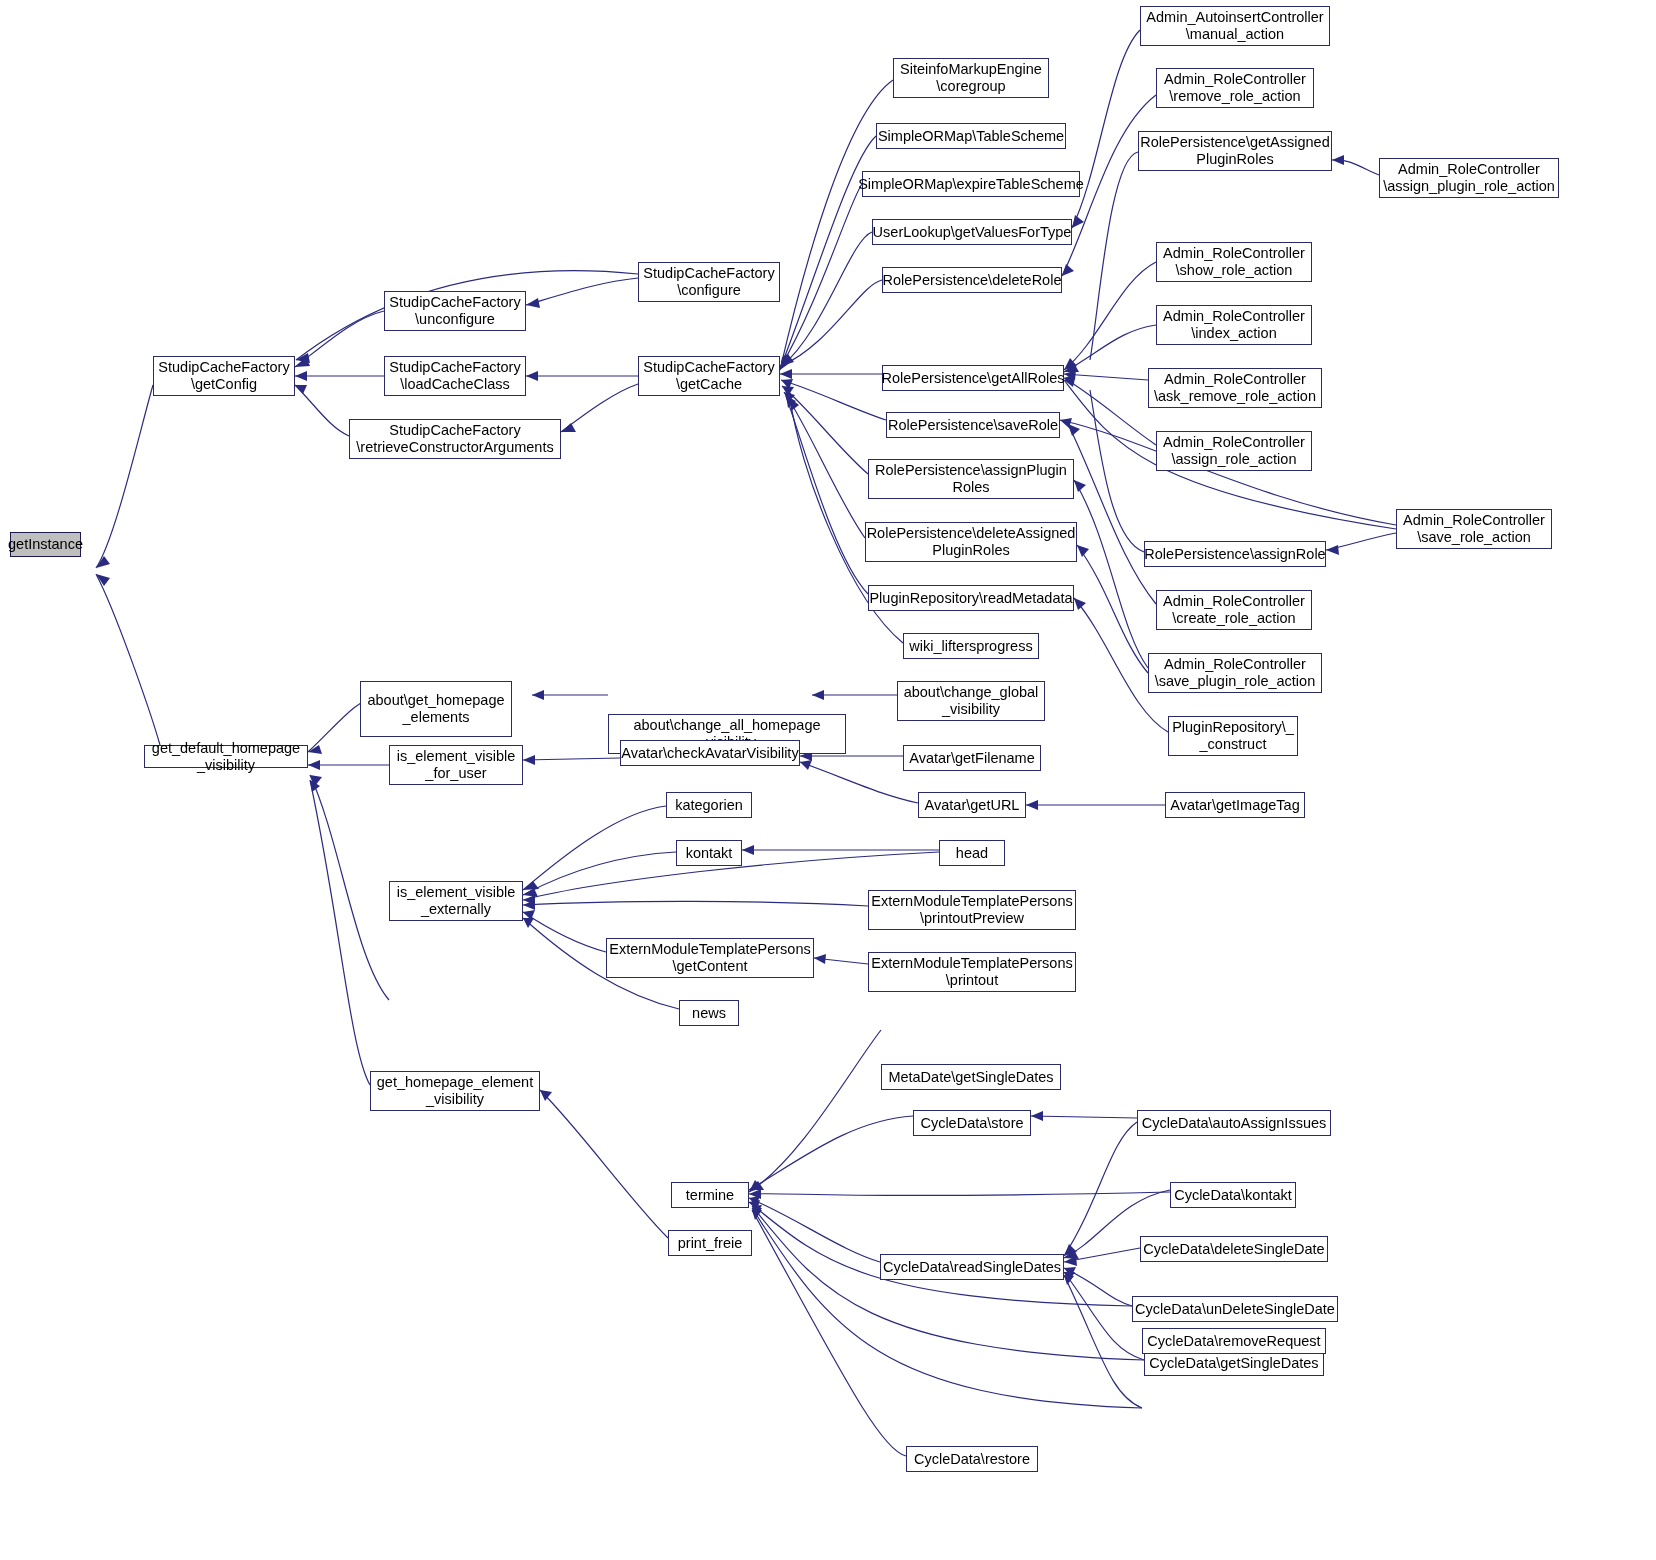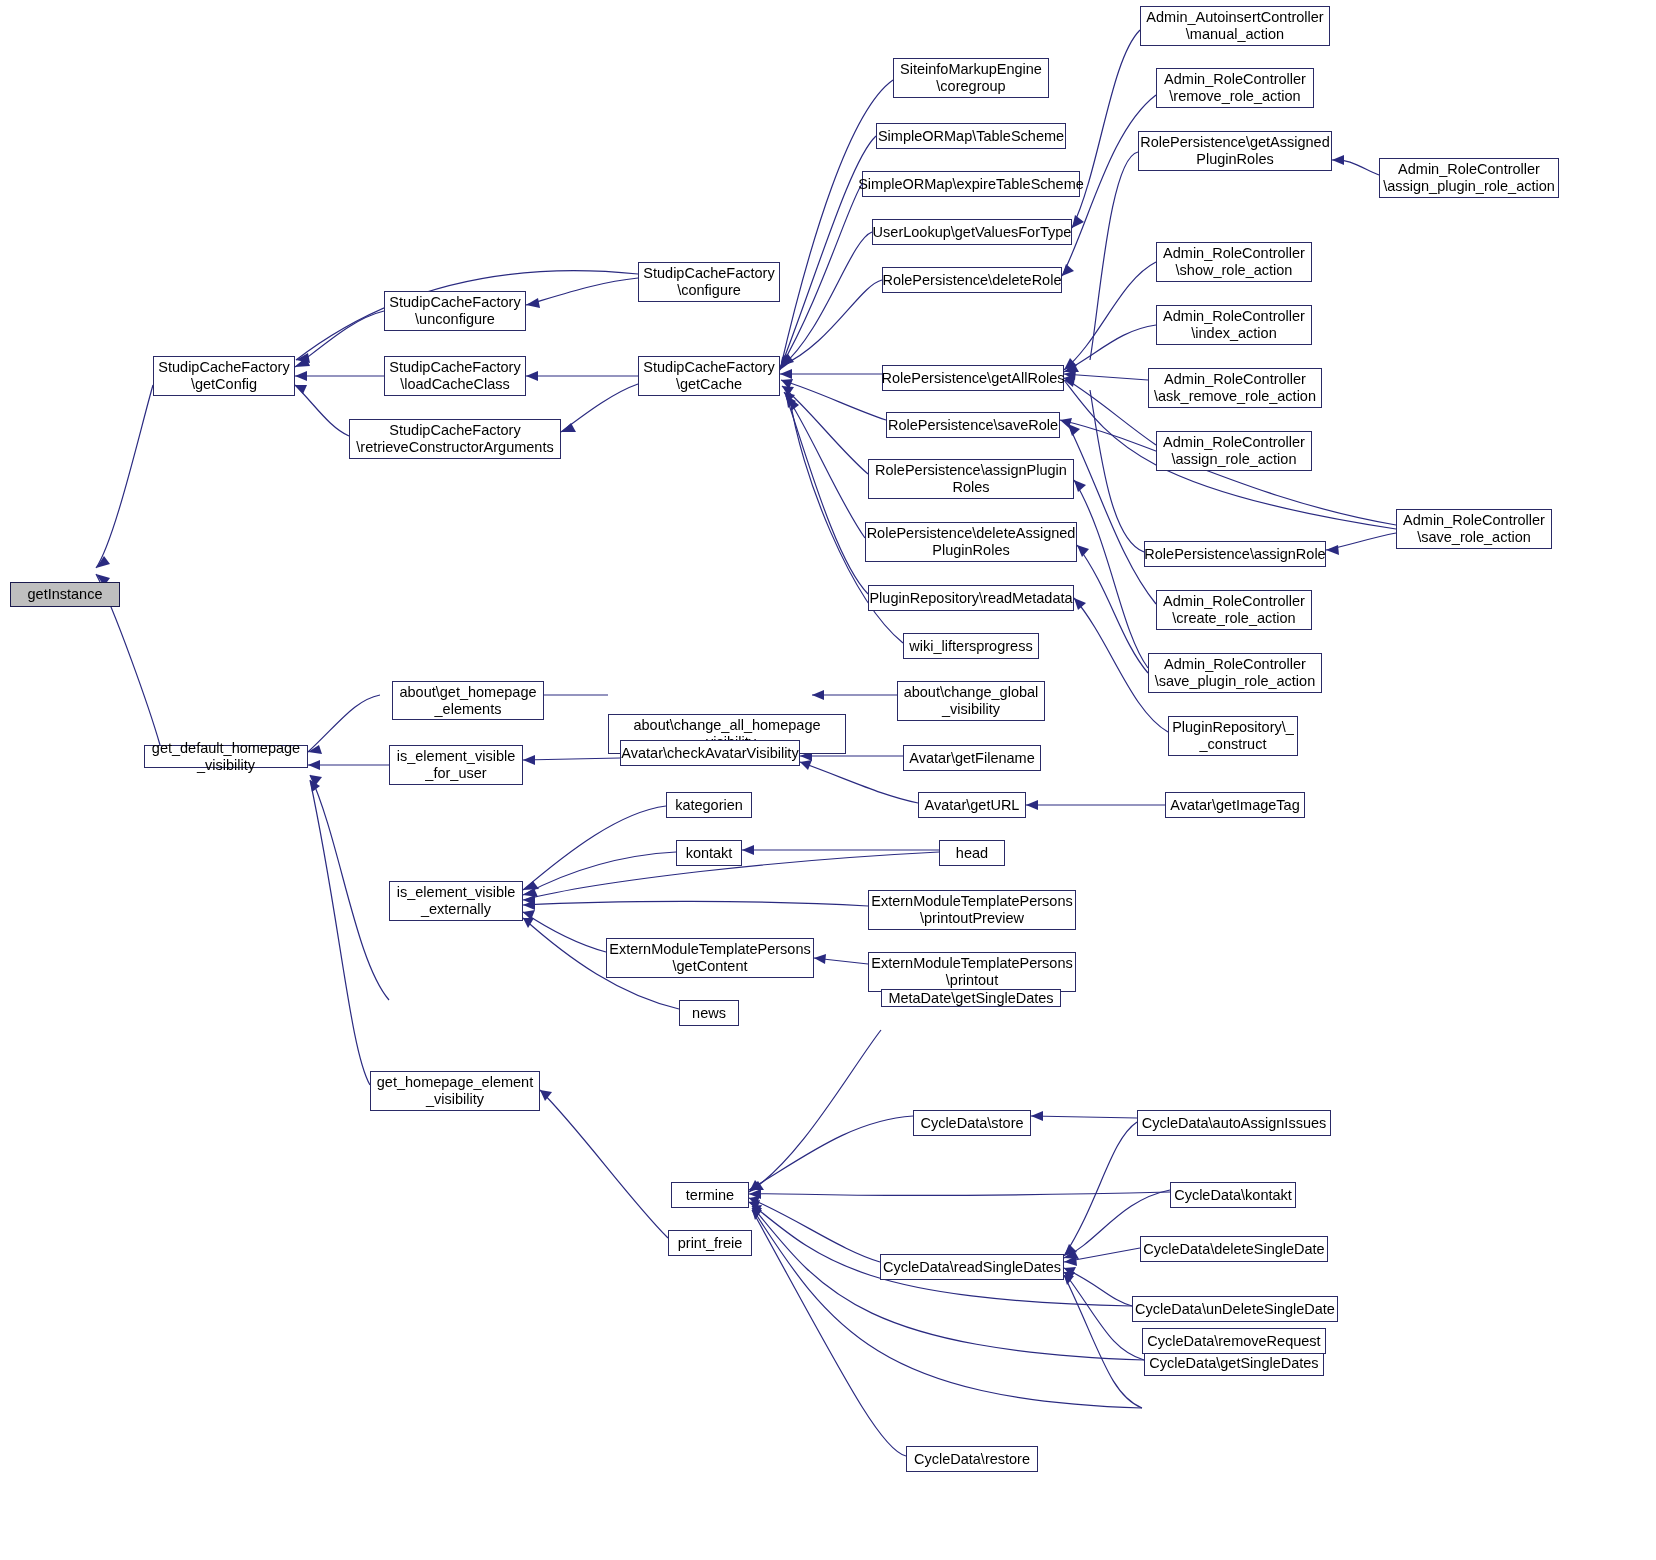--- a/index.html
+++ b/index.html
@@ -220,21 +220,21 @@
     <path d="M1064,1268 C1100,1285 1110,1300 1132,1306"></path>
     <polygon points="1064,1268 1076,1267 1071,1277"></polygon>
     <path d="M1064,1272 C1100,1320 1110,1350 1144,1360"></path>
     <polygon points="1064,1272 1075,1272 1069,1282"></polygon>
     <path d="M1064,1275 C1100,1350 1110,1395 1142,1408"></path>
     <polygon points="1064,1275 1074,1276 1067,1285"></polygon>
     <path d="M1064,1256 C1100,1200 1110,1140 1137,1122"></path>
     <polygon points="1064,1256 1069,1244 1077,1252"></polygon>
   </svg>
 
-  <div class="node root" style="left:10px;top:582px;width:110px;height:25px">getInstance</div>
+  <div class="node root" style="left:10px;top:532px;width:71px;height:25px">getInstance</div>
 
   <div class="node" style="left:153px;top:356px;width:142px;height:40px">StudipCacheFactory
 \getConfig</div>
   <div class="node" style="left:384px;top:291px;width:142px;height:40px">StudipCacheFactory
 \unconfigure</div>
   <div class="node" style="left:384px;top:356px;width:142px;height:40px">StudipCacheFactory
 \loadCacheClass</div>
   <div class="node" style="left:349px;top:419px;width:212px;height:40px">StudipCacheFactory
 \retrieveConstructorArguments</div>
   <div class="node" style="left:638px;top:262px;width:142px;height:40px">StudipCacheFactory
@@ -279,21 +279,21 @@
   <div class="node" style="left:1168px;top:716px;width:130px;height:40px">PluginRepository\_
 _construct</div>
 
   <div class="node" style="left:1379px;top:158px;width:180px;height:40px">Admin_RoleController
 \assign_plugin_role_action</div>
   <div class="node" style="left:1396px;top:509px;width:156px;height:40px">Admin_RoleController
 \save_role_action</div>
 
   <div class="node" style="left:144px;top:745px;width:164px;height:23px">get_default_homepage
 _visibility</div>
-  <div class="node" style="left:392px;top:681px;width:152px;height:39px">about\get_homepage
+  <div class="node" style="left:360px;top:681px;width:152px;height:56px">about\get_homepage
 _elements</div>
   <div class="node" style="left:389px;top:745px;width:134px;height:40px">is_element_visible
 _for_user</div>
   <div class="node" style="left:608px;top:714px;width:238px;height:40px">about\change_all_homepage
 _visibility</div>
   <div class="node" style="left:620px;top:740px;width:180px;height:26px">Avatar\checkAvatarVisibility</div>
   <div class="node" style="left:897px;top:681px;width:148px;height:40px">about\change_global
 _visibility</div>
   <div class="node" style="left:903px;top:745px;width:138px;height:26px">Avatar\getFilename</div>
   <div class="node" style="left:918px;top:792px;width:108px;height:26px">Avatar\getURL</div>
@@ -307,21 +307,21 @@
   <div class="node" style="left:868px;top:890px;width:208px;height:40px">ExternModuleTemplatePersons
 \printoutPreview</div>
   <div class="node" style="left:606px;top:938px;width:208px;height:40px">ExternModuleTemplatePersons
 \getContent</div>
   <div class="node" style="left:868px;top:952px;width:208px;height:40px">ExternModuleTemplatePersons
 \printout</div>
   <div class="node" style="left:679px;top:1000px;width:60px;height:26px">news</div>
 
   <div class="node" style="left:370px;top:1071px;width:170px;height:40px">get_homepage_element
 _visibility</div>
-  <div class="node" style="left:881px;top:989px;width:180px;height:18px">MetaDate\getSingleDates</div>
+  <div class="node" style="left:881px;top:1064px;width:180px;height:26px">MetaDate\getSingleDates</div>
   <div class="node" style="left:913px;top:1110px;width:118px;height:26px">CycleData\store</div>
   <div class="node" style="left:1137px;top:1110px;width:194px;height:26px">CycleData\autoAssignIssues</div>
   <div class="node" style="left:671px;top:1182px;width:78px;height:26px">termine</div>
   <div class="node" style="left:1170px;top:1182px;width:126px;height:26px">CycleData\kontakt</div>
   <div class="node" style="left:668px;top:1230px;width:84px;height:26px">print_freie</div>
   <div class="node" style="left:1140px;top:1236px;width:188px;height:26px">CycleData\deleteSingleDate</div>
   <div class="node" style="left:880px;top:1254px;width:184px;height:26px">CycleData\readSingleDates</div>
   <div class="node" style="left:1132px;top:1296px;width:206px;height:26px">CycleData\unDeleteSingleDate</div>
   <div class="node" style="left:1144px;top:1350px;width:180px;height:26px">CycleData\getSingleDates</div>
   <div class="node" style="left:1142px;top:1328px;width:184px;height:26px">CycleData\removeRequest</div>

